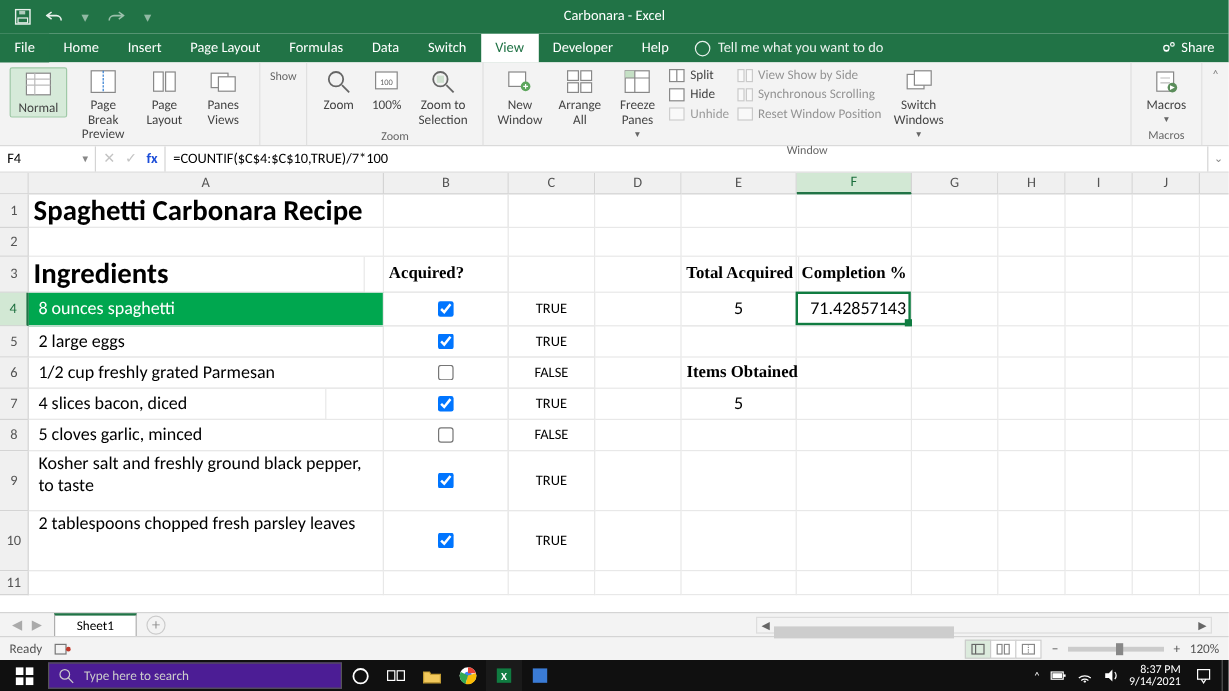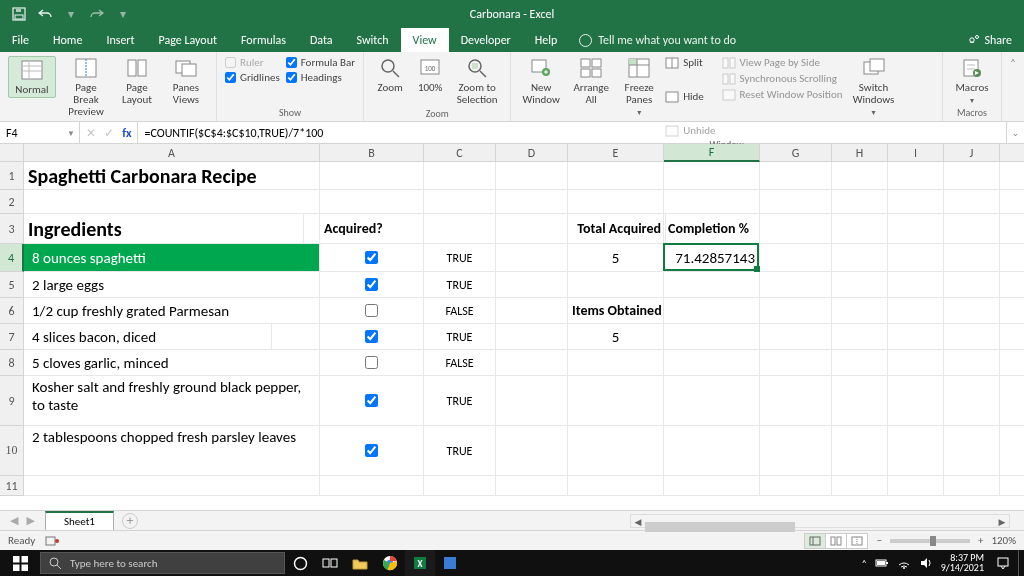--- a/index.html
+++ b/index.html
@@ -49,22 +49,22 @@
 .gridwrap { position: relative; height: 366px; background: #fff; overflow: hidden; }
 .selectall { position: absolute; left: 0; top: 0; width: 24px; height: 18px; background: #f0f0f0; border-right: 1px solid #d4d4d4; border-bottom: 1px solid #d4d4d4; }
 .colhdrs { position: absolute; left: 24px; top: 0; height: 18px; display: flex; }
 .colhdr { background: #f0f0f0; border-right: 1px solid #d4d4d4; border-bottom: 1px solid #d4d4d4; display: flex; align-items: center; justify-content: center; font-size: 12px; color: #555; }
 .colhdr.active { background: #d2e8d4; color: #1d6f3e; border-bottom: 2px solid #217346; }
 .rowhdrs { position: absolute; left: 0; top: 18px; width: 24px; }
 .rowhdr { background: #f0f0f0; border-right: 1px solid #d4d4d4; border-bottom: 1px solid #d4d4d4; display: flex; align-items: center; justify-content: center; font-size: 12px; color: #555; }
 .rowhdr.active { background: #d2e8d4; color: #1d6f3e; border-right: 2px solid #217346; }
 .cells { position: absolute; left: 24px; top: 18px; }
 .cell { position: absolute; border-right: 1px solid #e8e8e8; border-bottom: 1px solid #e8e8e8; font-size: 15px; font-family: Calibri, Arial, sans-serif; color: #000; display: flex; align-items: center; padding: 0 4px; overflow: visible; white-space: nowrap; }
-.cell.big { font-size: 20px; font-weight: 700; }
-.cell.bold { font-weight: 700; font-size: 14px; }
+.cell.big { font-size: 24px; font-weight: 700; }
+.cell.bold { font-weight: 700; font-size: 14px; font-family: Liberation Serif, serif; }
 .cell.center { justify-content: center; }
 .cell.right { justify-content: flex-end; }
 .cell.small { font-size: 12px; }
 .cell.wrap { white-space: normal; line-height: 1.2; align-items: flex-start; padding-top: 2px; }
 .greenfill { background: #00a74f; color: #fff; }
 .activebox { position: absolute; border: 2px solid #107c41; pointer-events: none; }
 .activebox::after { content: ""; position: absolute; right: -3px; bottom: -3px; width: 6px; height: 6px; background: #107c41; }
 .chk { width: 13px; height: 13px; }
 
 
@@ -82,21 +82,21 @@
 .statusbar .right { margin-left: auto; display: flex; align-items: center; gap: 8px; }
 .viewbtns { display: flex; }
 .viewbtn { width: 22px; height: 16px; border: 1px solid #ccc; display: flex; align-items: center; justify-content: center; margin-left: -1px; background: #fff; }
 .viewbtn.active { background: #dcebdd; }
 .zoomslider { width: 80px; height: 4px; background: #ccc; position: relative; }
 .zoomslider .knob { position: absolute; left: 50%; top: -3px; width: 6px; height: 10px; background: #888; }
 
 
 .taskbar { height: 26px; background: #101010; display: flex; align-items: center; color: #fff; font-size: 11px; }
 .startbtn { width: 40px; height: 26px; display: flex; align-items: center; justify-content: center; }
-.searchbox { width: 245px; height: 22px; background: #404040; border: 1px solid #555; display: flex; align-items: center; padding: 0 8px; gap: 8px; color: #ccc; }
+.searchbox { width: 245px; height: 22px; background: #4c1d95; border: 1px solid #555; display: flex; align-items: center; padding: 0 8px; gap: 8px; color: #ccc; }
 .tbicon { width: 30px; height: 26px; display: flex; align-items: center; justify-content: center; }
 .tray { margin-left: auto; display: flex; align-items: center; gap: 8px; padding-right: 2px; }
 .clock { text-align: right; line-height: 1; font-size: 10px; padding-right: 4px; }
 
 svg { display: block; }
 </style>
 </head>
 <body>
 
 <div class="titlebar">
@@ -187,42 +187,20 @@
               <rect x="1" y="3" width="14" height="12" fill="#fff" stroke="#888"></rect>
               <rect x="7" y="6" width="14" height="12" fill="#fff" stroke="#888"></rect>
             </svg>
           </span>
         <span>Panes Views</span>
       </div>
     </div>
   </div>
 
   <div class="group">
-    <div class="body">
-      <div class="checklist">
-        <label>
-            <input type="checkbox" disabled="" style="">
-            <span style="color:#aaa">Ruler</span>
-          </label>
-        <label>
-            <input type="checkbox" checked="" style="">
-            <span>Gridlines</span>
-          </label>
-      </div>
-      <div class="checklist">
-        <label>
-            <input type="checkbox" checked="" style="">
-            <span>Formula Bar</span>
-          </label>
-        <label>
-            <input type="checkbox" checked="" style="">
-            <span>Headings</span>
-          </label>
-      </div>
-    </div>
     <div class="label">Show</div>
   </div>
 
   <div class="group">
     <div class="body">
       <div class="bigbtn" style="width:36px">
         <span class="ico">
             <svg width="22" height="22">
               <circle cx="9" cy="9" r="6" fill="none" stroke="#666" stroke-width="1.5"></circle>
               <line x1="14" y1="14" x2="20" y2="20" stroke="#666" stroke-width="1.5"></line>
@@ -281,21 +259,21 @@
             <svg width="22" height="20">
               <rect x="1" y="1" width="20" height="18" fill="#fff" stroke="#888"></rect>
               <rect x="1" y="1" width="8" height="6" fill="#c5e0c5"></rect>
               <line x1="9" y1="1" x2="9" y2="19" stroke="#888"></line>
               <line x1="1" y1="7" x2="21" y2="7" stroke="#888"></line>
             </svg>
           </span>
         <span>Freeze Panes</span>
         <span style="font-size:8px;color:#666">▾</span>
       </div>
-      <div class="checklist" style="gap:21px">
+      <div class="checklist" style="gap:3px">
         <div class="smallrow">
             <svg width="14" height="12">
               <rect x="1" y="1" width="12" height="10" fill="#fff" stroke="#888"></rect>
               <line x1="7" y1="1" x2="7" y2="11" stroke="#888"></line>
             </svg>
             <span>Split</span>
           </div>
         <div class="smallrow">
             <svg width="14" height="12">
               <rect x="1" y="1" width="12" height="10" fill="#fff" stroke="#888"></rect>
@@ -308,21 +286,21 @@
             </svg>
             <span>Unhide</span>
           </div>
       </div>
       <div class="checklist" style="gap:3px;opacity:.55">
         <div class="smallrow">
             <svg width="14" height="12">
               <rect x="1" y="1" width="5" height="10" fill="#fff" stroke="#aaa"></rect>
               <rect x="8" y="1" width="5" height="10" fill="#fff" stroke="#aaa"></rect>
             </svg>
-            <span>View Page by Side</span>
+            <span>View Show by Side</span>
           </div>
         <div class="smallrow">
             <svg width="14" height="12">
               <rect x="1" y="1" width="5" height="10" fill="#fff" stroke="#aaa"></rect>
               <rect x="8" y="1" width="5" height="10" fill="#fff" stroke="#aaa"></rect>
             </svg>
             <span>Synchronous Scrolling</span>
           </div>
         <div class="smallrow">
             <svg width="14" height="12">
@@ -397,21 +375,21 @@
   <div class="rowhdrs" id="rowhdrs">
       <div class="rowhdr" style="height: 28px;">1</div>
       <div class="rowhdr" style="height: 24px;">2</div>
       <div class="rowhdr" style="height: 30px;">3</div>
       <div class="rowhdr active" style="height: 28px;">4</div>
       <div class="rowhdr" style="height: 26px;">5</div>
       <div class="rowhdr" style="height: 26px;">6</div>
       <div class="rowhdr" style="height: 26px;">7</div>
       <div class="rowhdr" style="height: 26px;">8</div>
       <div class="rowhdr" style="height: 50px;">9</div>
-      <div class="rowhdr" style="height: 50px; font-family: Liberation Serif, serif;">10</div>
+      <div class="rowhdr" style="height: 50px;">10</div>
       <div class="rowhdr" style="height: 20px;">11</div>
     </div>
   <div class="cells" id="cells">
       <div class="cell" style="left: 0px; top: 0px; width: 296px; height: 28px;"></div>
       <div class="cell" style="left: 296px; top: 0px; width: 104px; height: 28px;"></div>
       <div class="cell" style="left: 400px; top: 0px; width: 72px; height: 28px;"></div>
       <div class="cell" style="left: 472px; top: 0px; width: 72px; height: 28px;"></div>
       <div class="cell" style="left: 544px; top: 0px; width: 96px; height: 28px;"></div>
       <div class="cell" style="left: 640px; top: 0px; width: 96px; height: 28px;"></div>
       <div class="cell" style="left: 736px; top: 0px; width: 72px; height: 28px;"></div>

